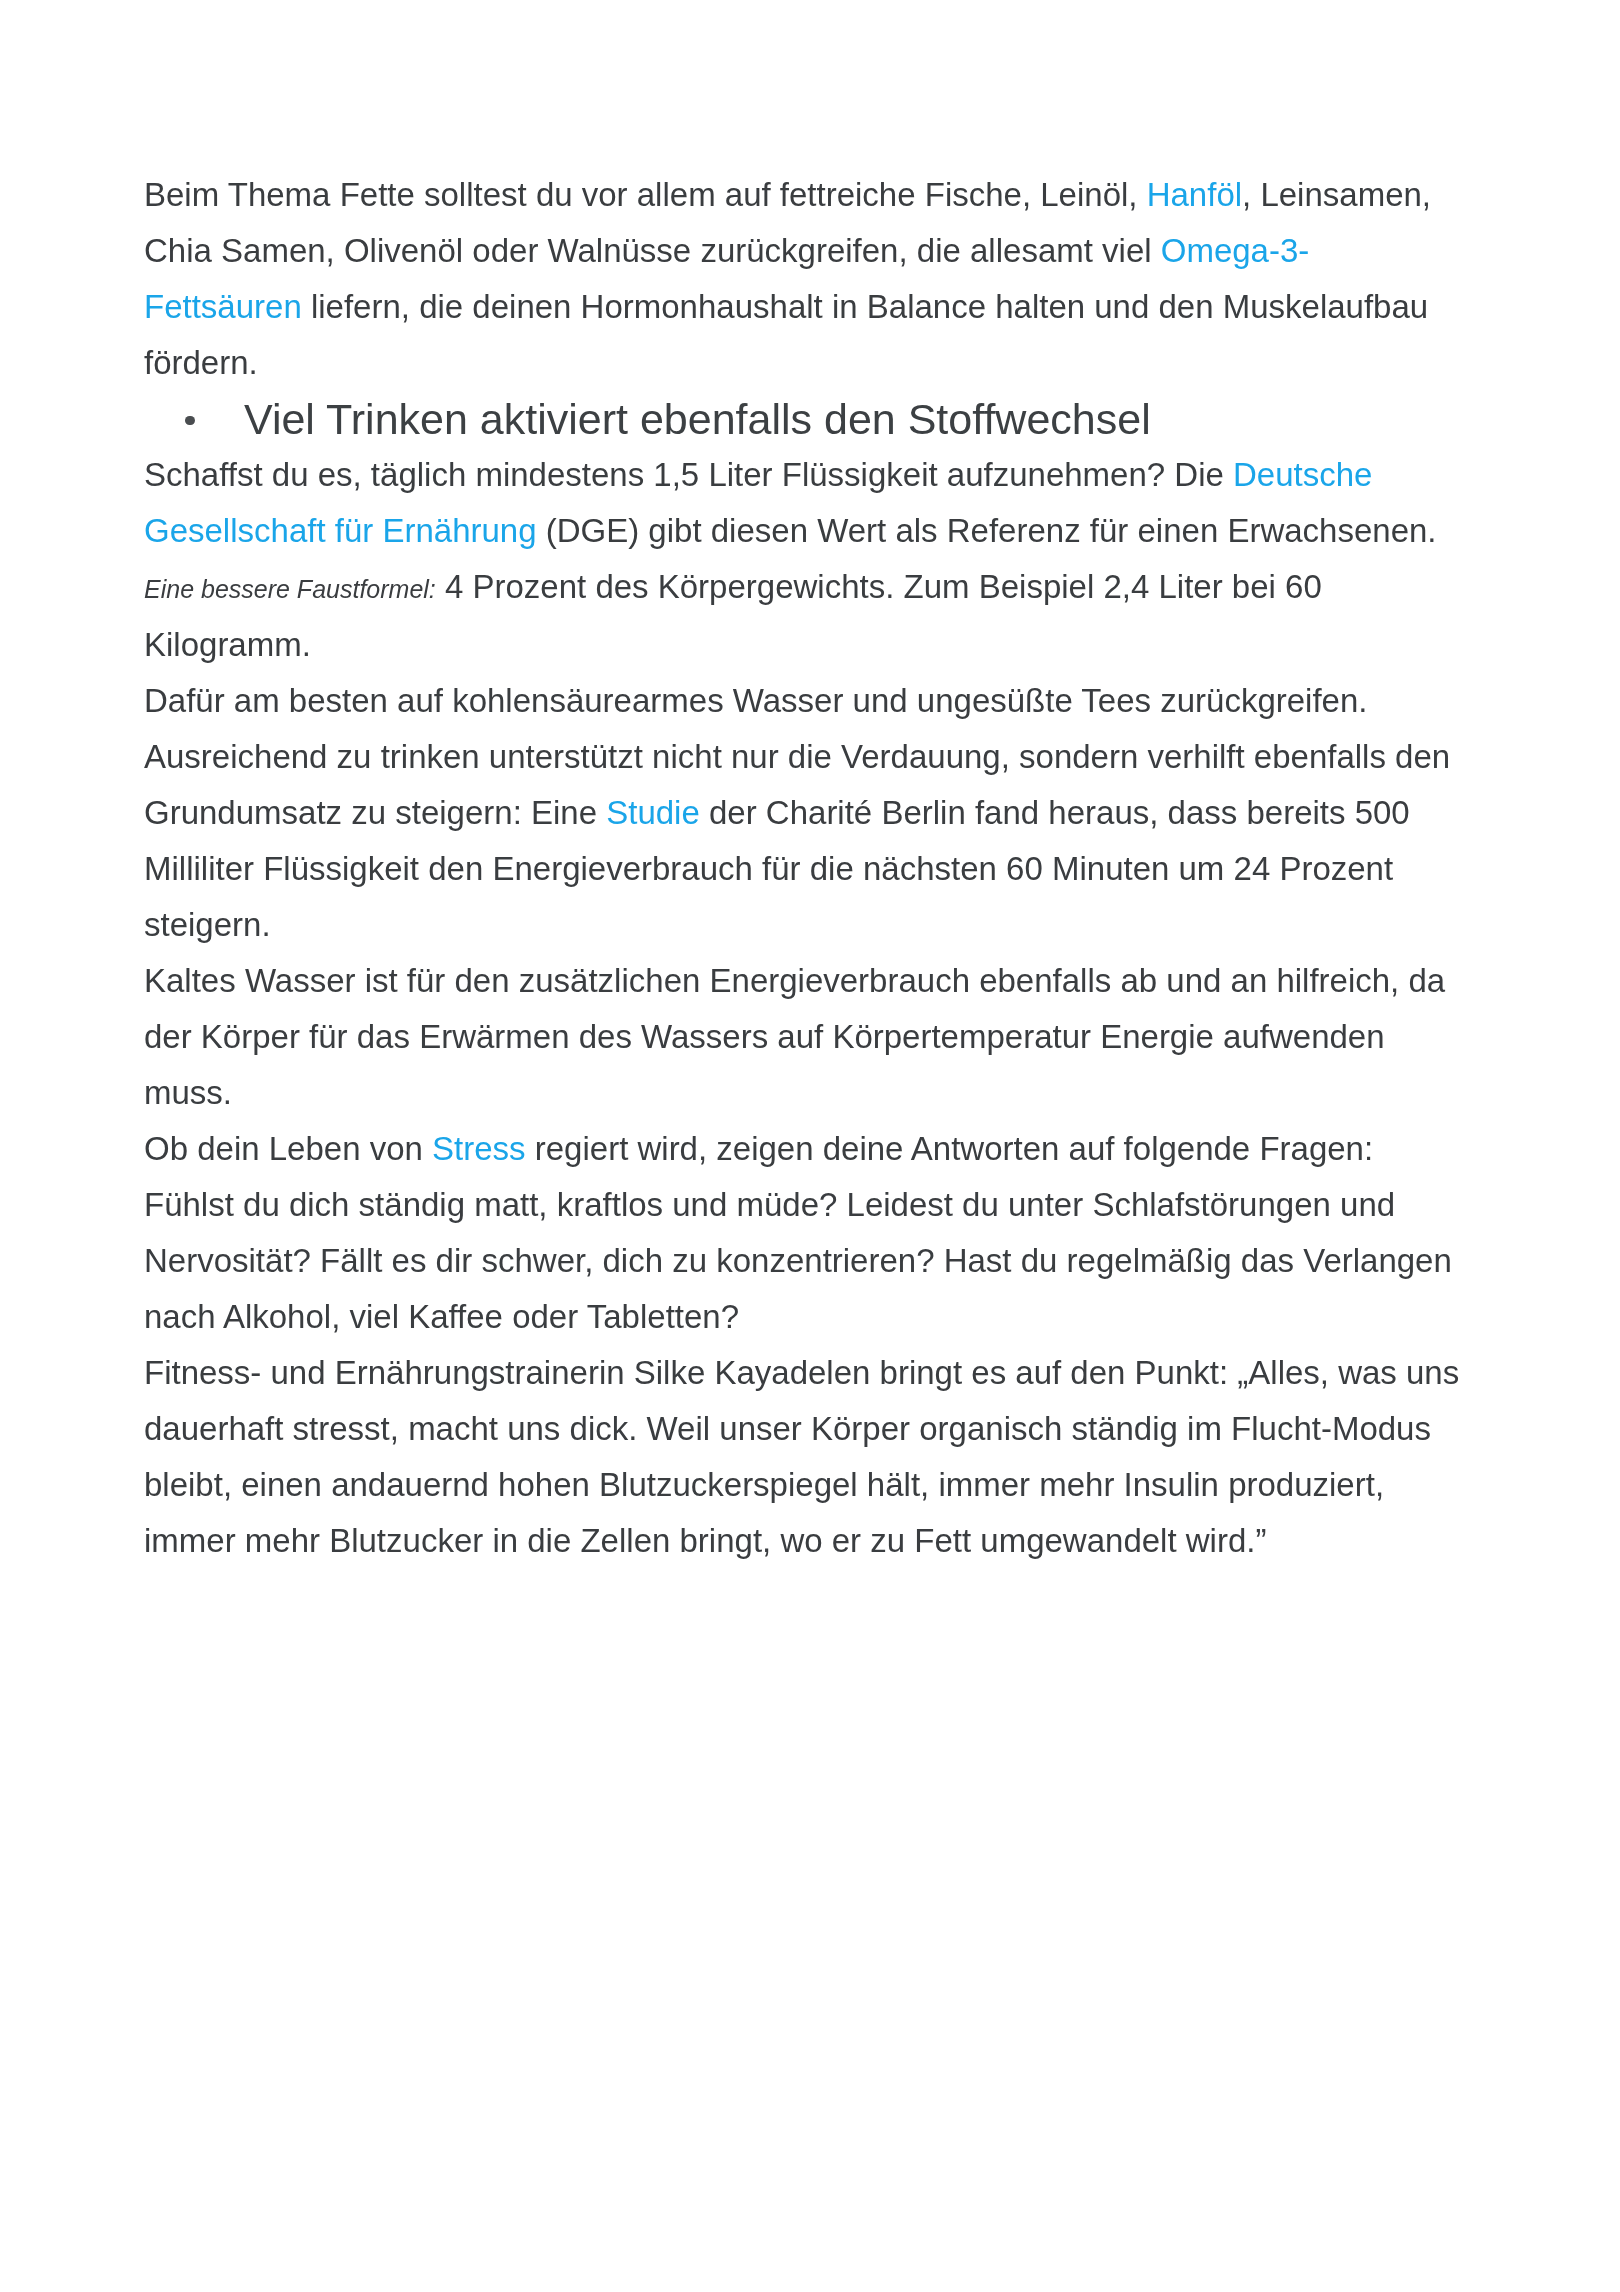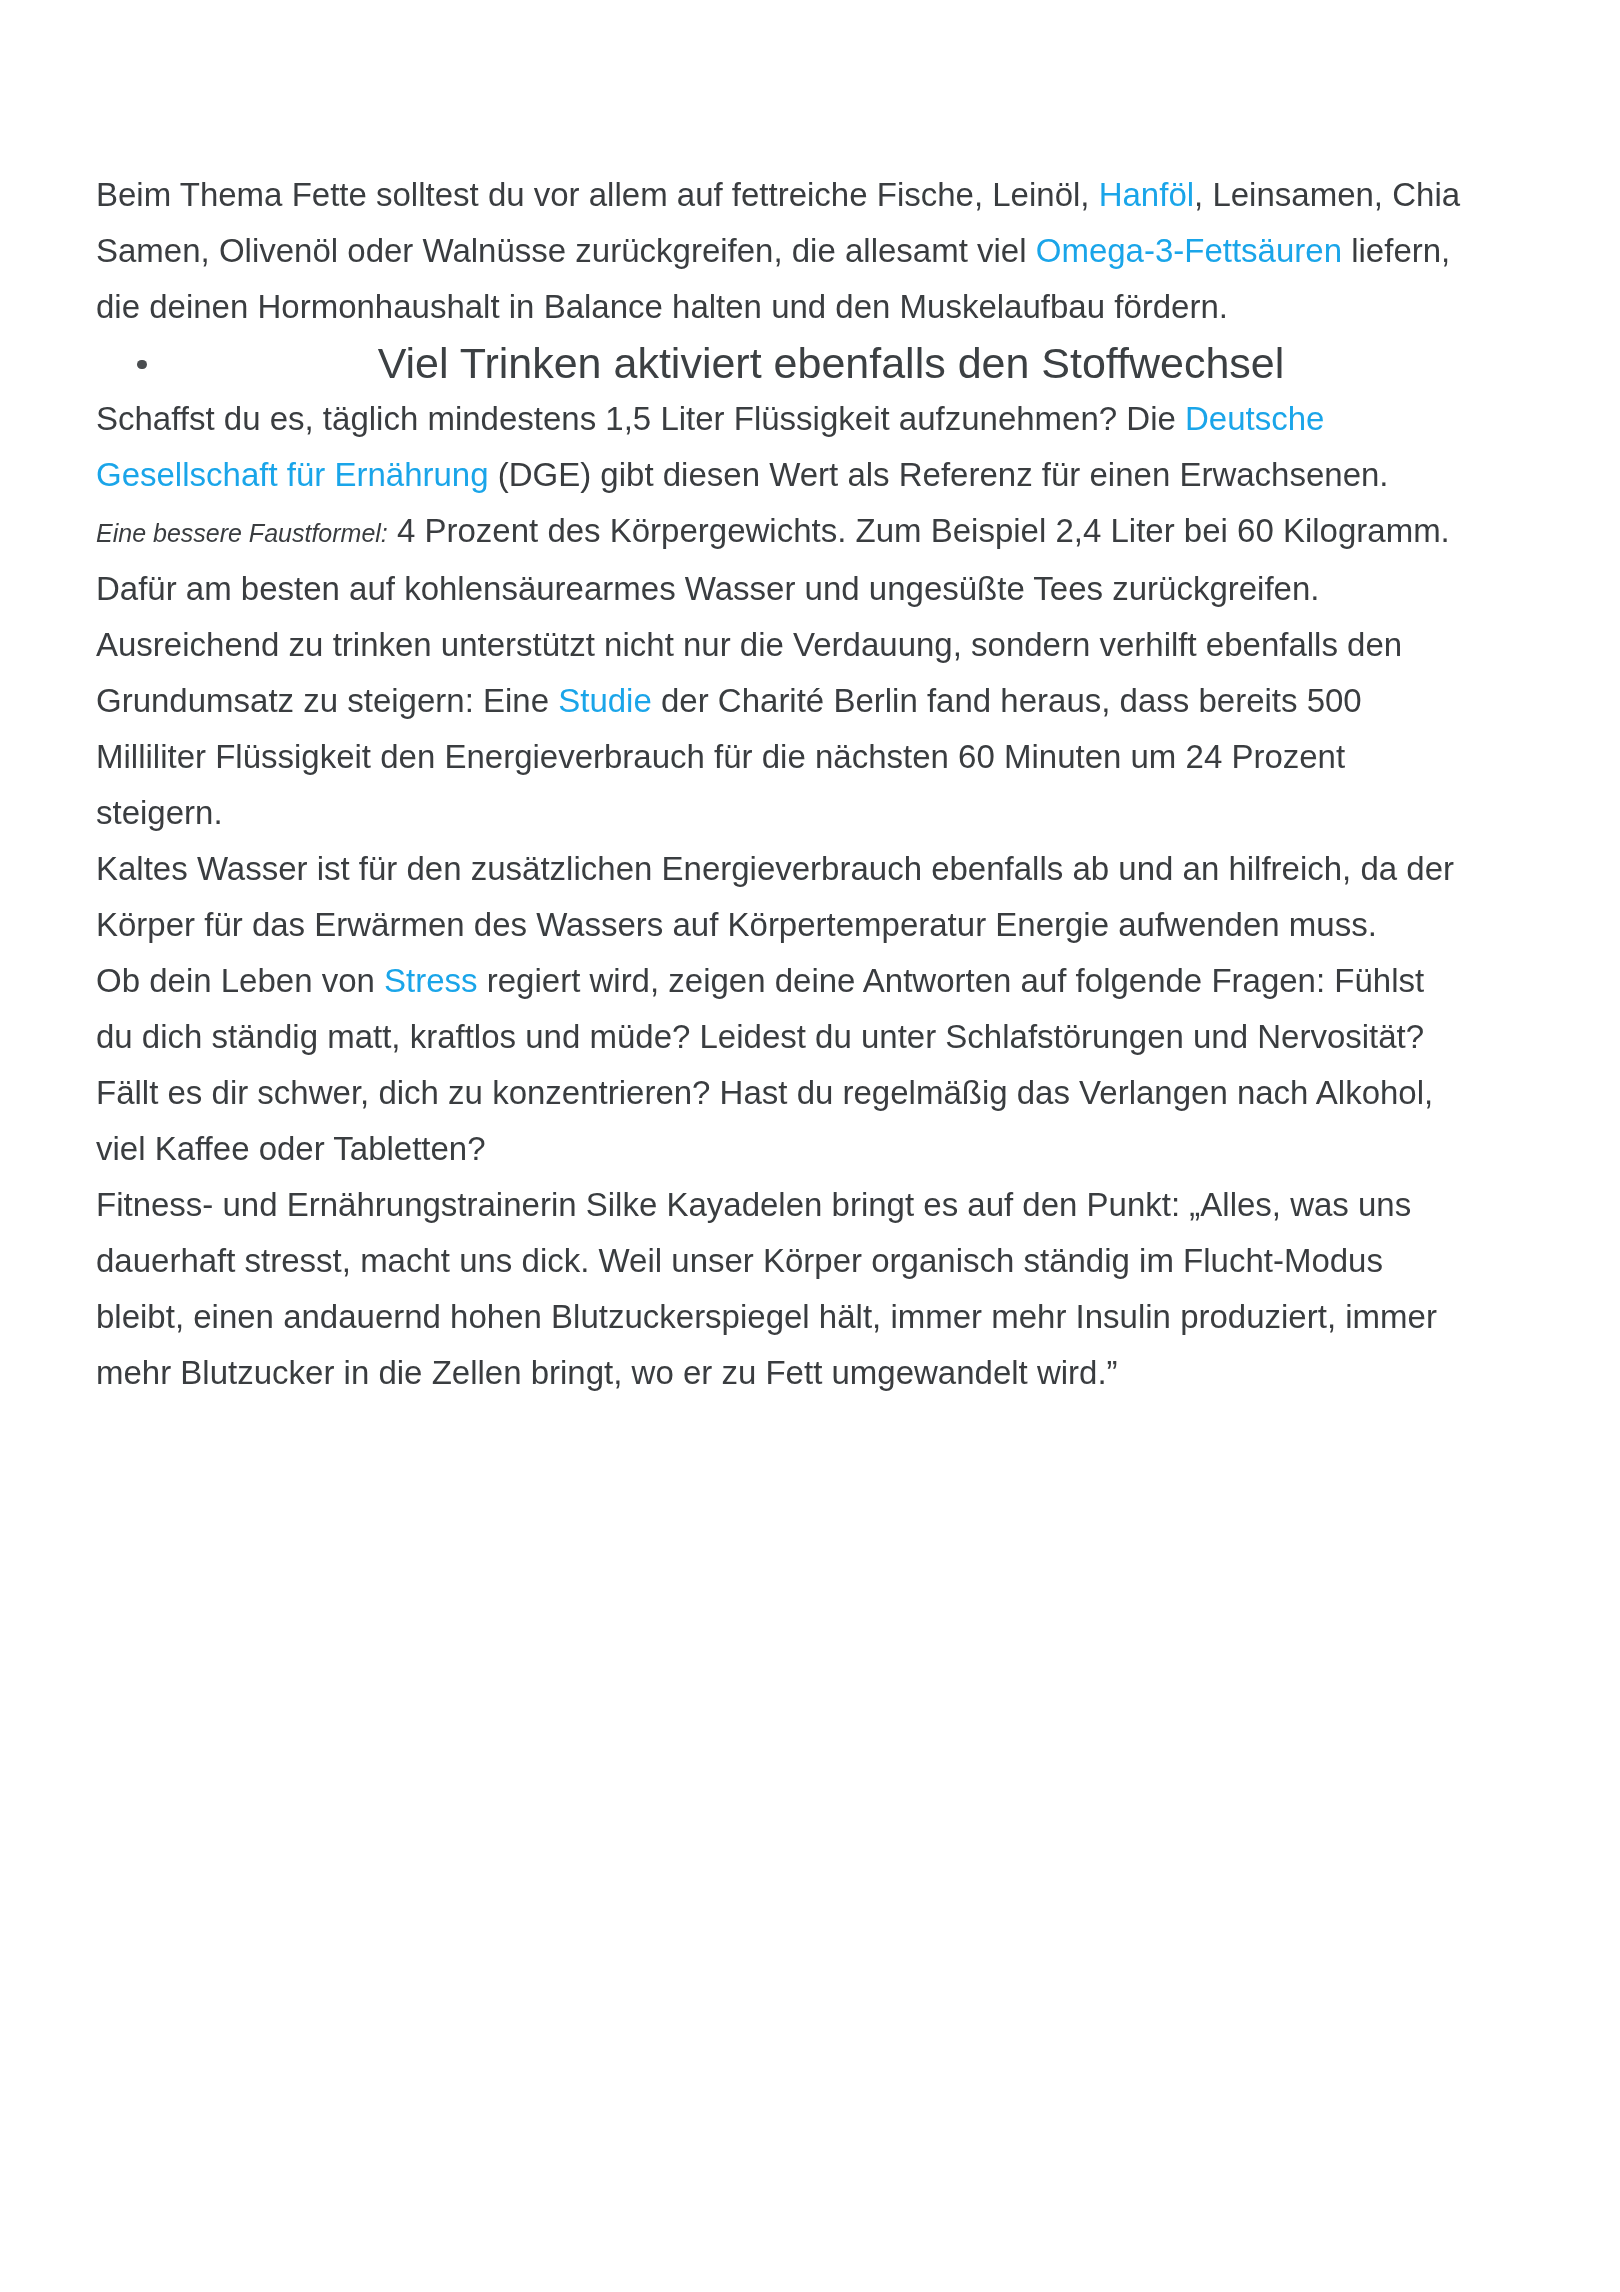--- a/index.html
+++ b/index.html
@@ -5,33 +5,34 @@
   html,body{margin:0;padding:0;background:#ffffff;}
   body{
     width:1620px;height:2293px;overflow:hidden;position:relative;
     font-family:"Liberation Sans","DejaVu Sans",sans-serif;
     -webkit-font-smoothing:antialiased;
   }
   .content{
     position:relative;
     padding:167px 154px 0 96px;
     color:#3a3d40;
+    margin-left:48px;
   }
   p.body-p{
     margin:0;
     font-size:33px;
     line-height:56px;
     color:#3a3d40;
   }
   a.doc-link{
     color:#1aa5e9;
     text-decoration:none;
     cursor:pointer;
   }
-  .mt-h1{margin-top:23.5px;text-align:center;}
+  .mt-h1{margin-top:23.5px;}
   .mt-p2{margin-top:37px;}
   .mt-p3{margin-top:28px;}
   .mt-p4{margin-top:34px;}
   .mt-p5{margin-top:30px;}
   .mt-p6{margin-top:35px;}
   .mt-h2{margin-top:60px;}
   .mt-p7{margin-top:44px;}
   .mt-p8{margin-top:22.5px;}
   .list-heading{
     position:relative;

